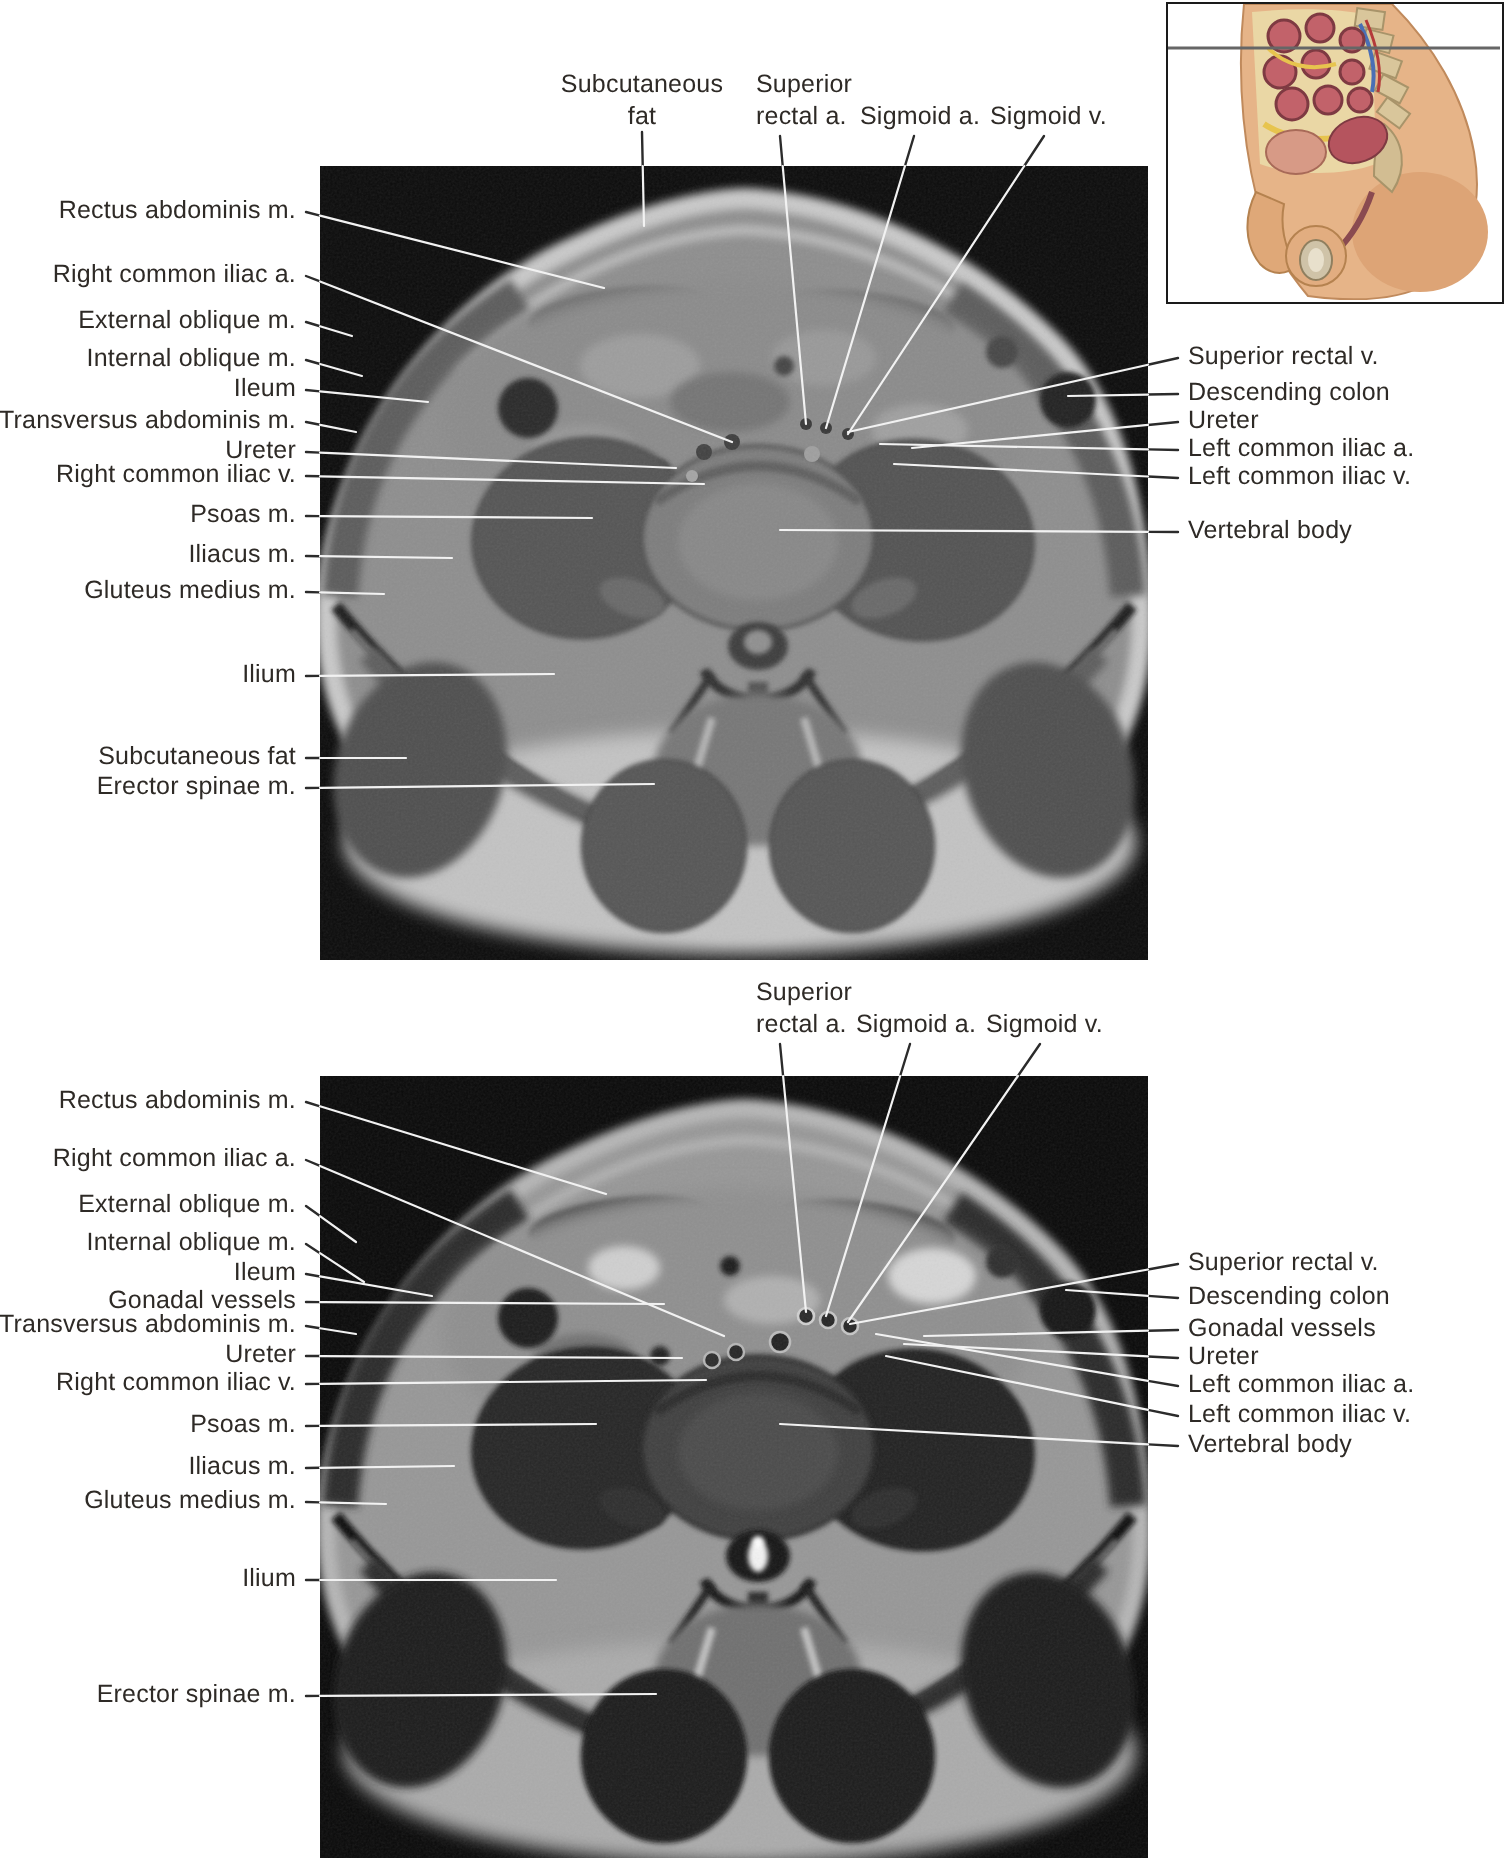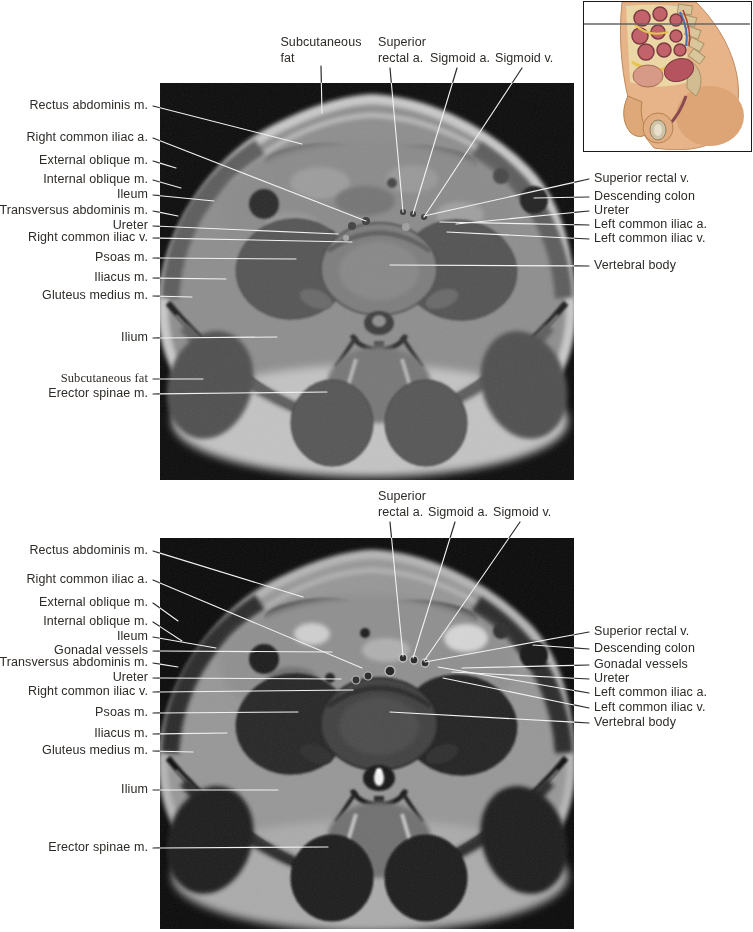--- a/index.html
+++ b/index.html
@@ -333,27 +333,27 @@
       </div>
       <div class="label" style="right: 605px; top: 270px; text-align: right;">
         <div>Iliacus m.</div>
       </div>
       <div class="label" style="right: 605px; top: 288px; text-align: right;">
         <div>Gluteus medius m.</div>
       </div>
       <div class="label" style="right: 605px; top: 330px; text-align: right;">
         <div>Ilium</div>
       </div>
-      <div class="label" style="right: 605px; top: 371px; text-align: center; font-family: Liberation Serif, serif;">
+      <div class="label" style="right: 605px; top: 371px; text-align: center;">
         <div>Subcutaneous fat</div>
       </div>
       <div class="label" style="right: 605px; top: 386px; text-align: right;">
         <div>Erector spinae m.</div>
       </div>
-      <div class="label" style="top: 35px; left: 321px; transform: translateX(-50%); ">
+      <div class="label" style="top: 35px; left: 321px; transform: translateX(-50%); text-align: center;">
         <div>Subcutaneous</div>
         <div>fat</div>
       </div>
       <div class="label" style="top: 35px; left: 378px;">
         <div>Superior</div>
         <div>rectal a.</div>
       </div>
       <div class="label" style="top: 51px; left: 430px;">
         <div>Sigmoid a.</div>
       </div>

